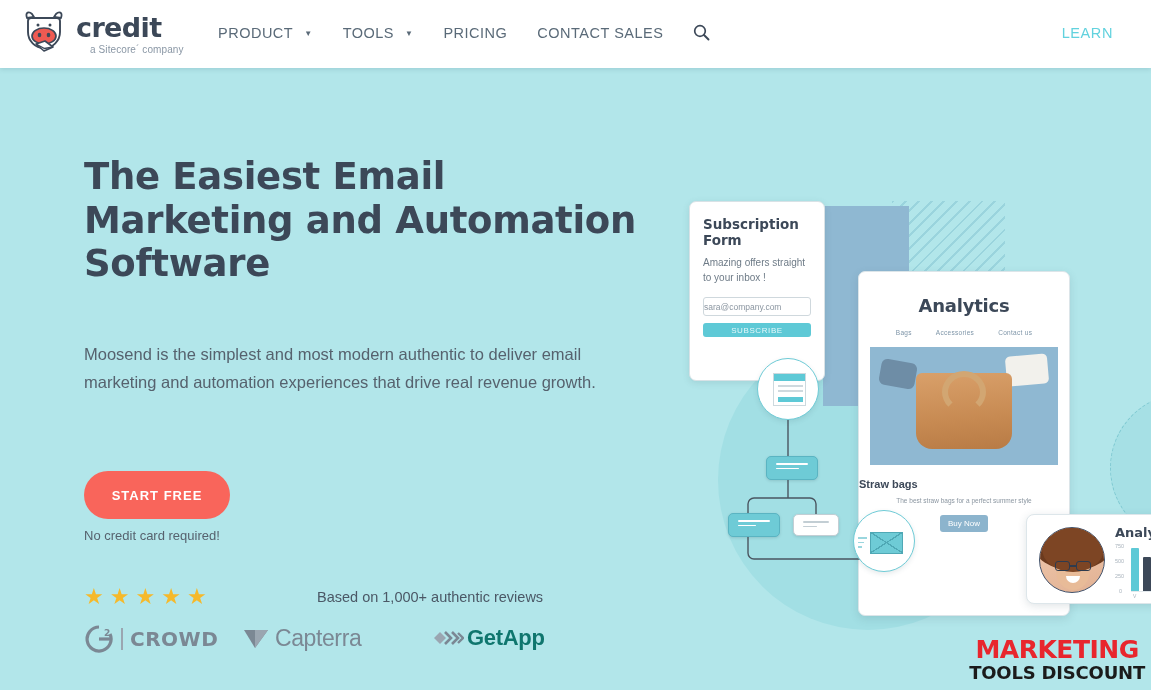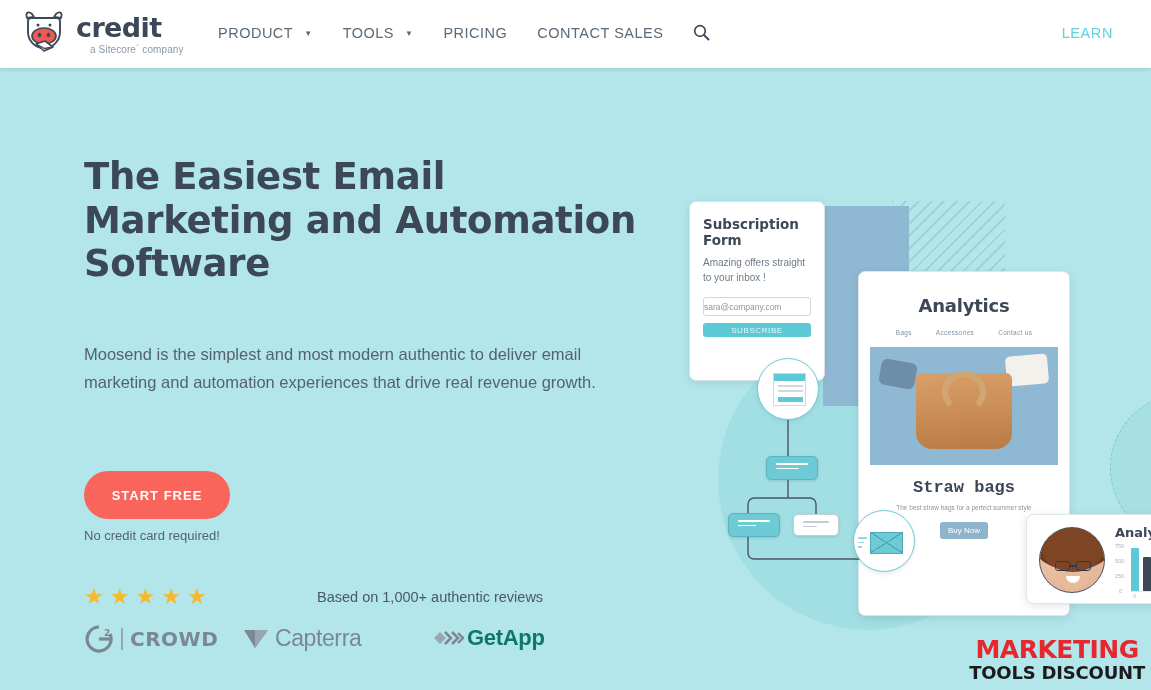--- a/index.html
+++ b/index.html
@@ -165,22 +165,22 @@
   }
   .towel {
     position:absolute; right:10px; top:8px; width:42px; height:30px;
     background:#f2f1ec; border-radius:5px; transform:rotate(-5deg);
   }
   .scarf {
     position:absolute; left:10px; top:14px; width:36px; height:26px;
     background:#6e8da6; border-radius:6px; transform:rotate(10deg);
   }
   .newstitle {
-    font-family:Liberation Mono, monospace;
-    text-align:center; font-size:17px; font-weight:bold; color:#3c4858; margin-top:13px;
+    font-family:Liberation Sans, sans-serif;
+    font-size:11px; font-weight:bold; color:#3c4858; margin-top:13px;
   }
   .newsdesc { text-align:center; font-size:6.5px; color:#8b96a1; margin-top:7px; }
   .newsbtn {
     margin:11px auto 0; width:48px; height:17px; background:#8cb4cd;
     border-radius:3px; color:#fff; font-size:8px;
     display:flex; align-items:center; justify-content:center;
   }
 
   
   .flow { position:absolute; left:105px; top:290px; width:260px; height:240px; }

